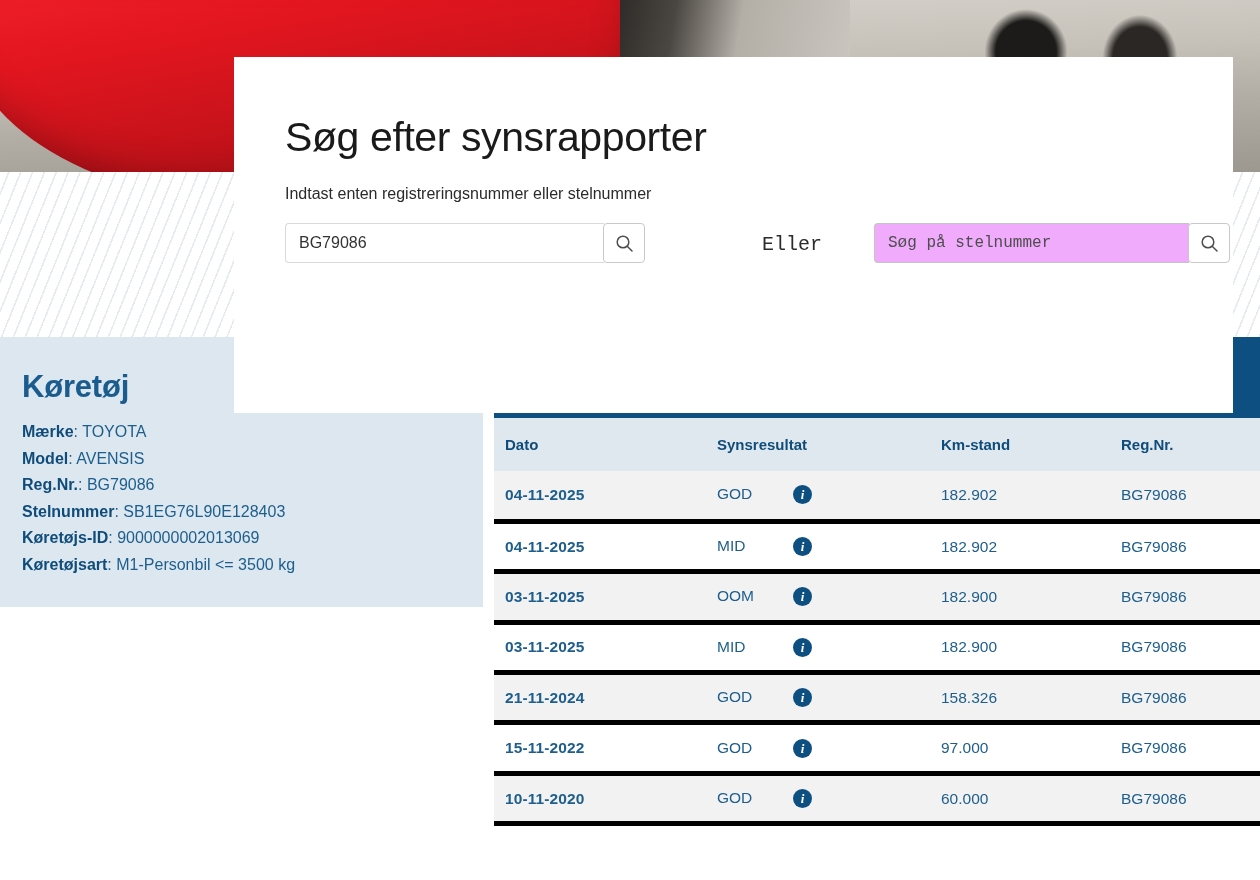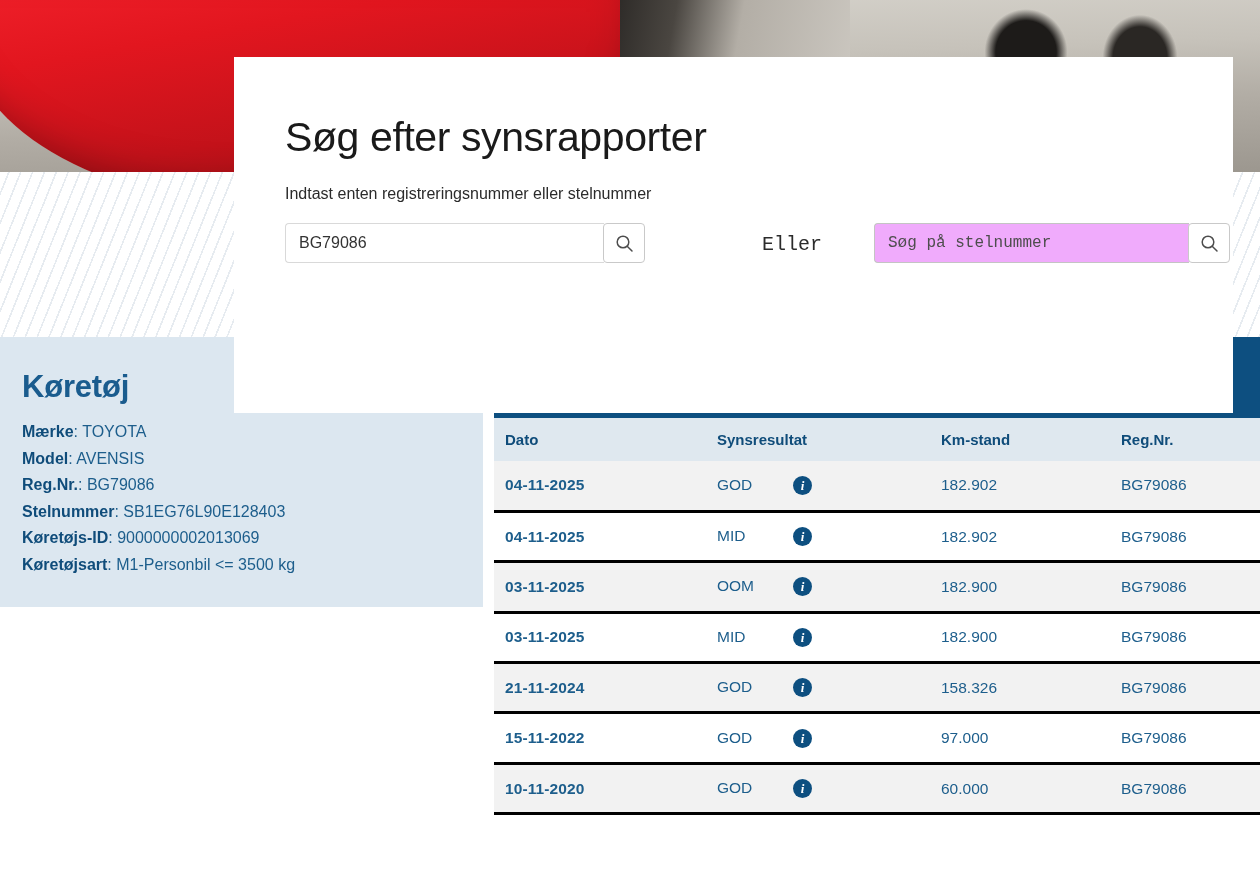--- a/index.html
+++ b/index.html
@@ -208,32 +208,32 @@
     width: 766px;
     border-collapse: collapse;
     table-layout: fixed;
   }
   table.report-table th {
     background: #dfe8ef;
     color: #0f4c7a;
     font-size: 15px;
     font-weight: bold;
     text-align: left;
-    height: 43px;
+    height: 53px;
     padding: 0;
     vertical-align: middle;
     margin-top: 46px;
   }
   table.report-table td {
     height: 50.4px;
     padding: 0;
     font-size: 15.5px;
     color: #1d5e8c;
     vertical-align: middle;
-    border-bottom: 3px solid #000000;
+    border-bottom: 5px solid #000000;
   }
   table.report-table tbody tr:nth-child(odd) td { background: #f2f2f2; }
   table.report-table tbody tr:nth-child(even) td { background: #ffffff; }
 
   .col-dato   { width: 212px; padding-left: 11px !important; }
   .col-result { width: 224px; padding-left: 11px !important; }
   .col-km     { width: 180px; padding-left: 11px !important; }
   .col-reg    { width: 150px; padding-left: 11px !important; }
 
   td.col-dato { font-weight: bold; color: #0f4c7a; letter-spacing: 0.1px; }

